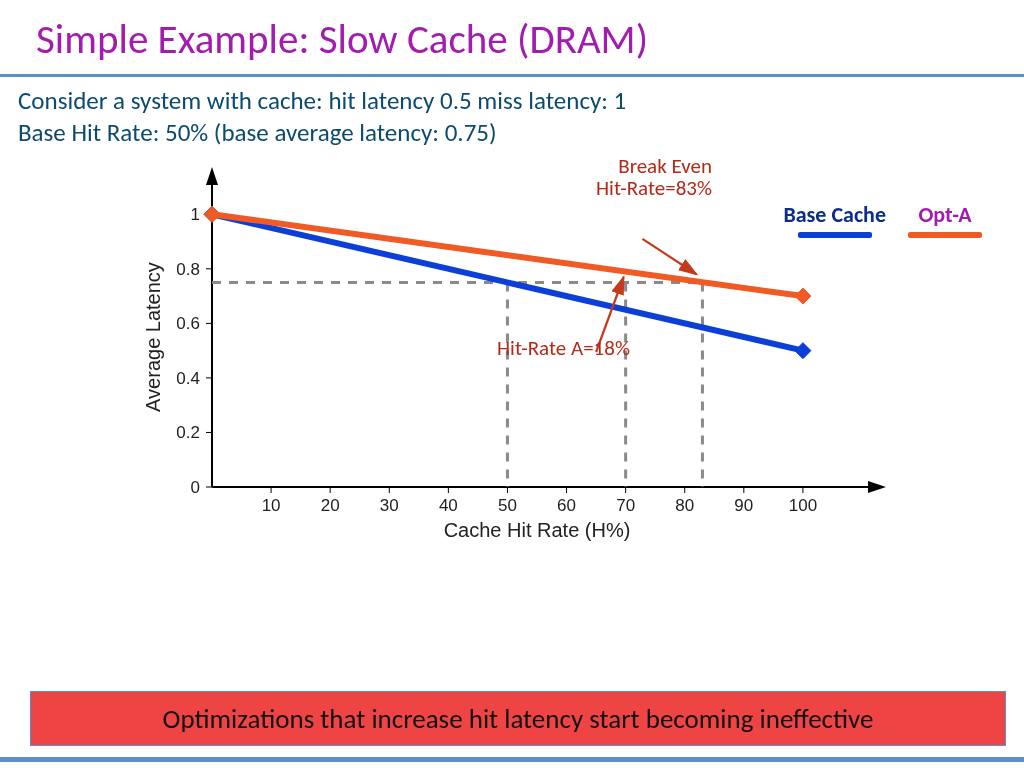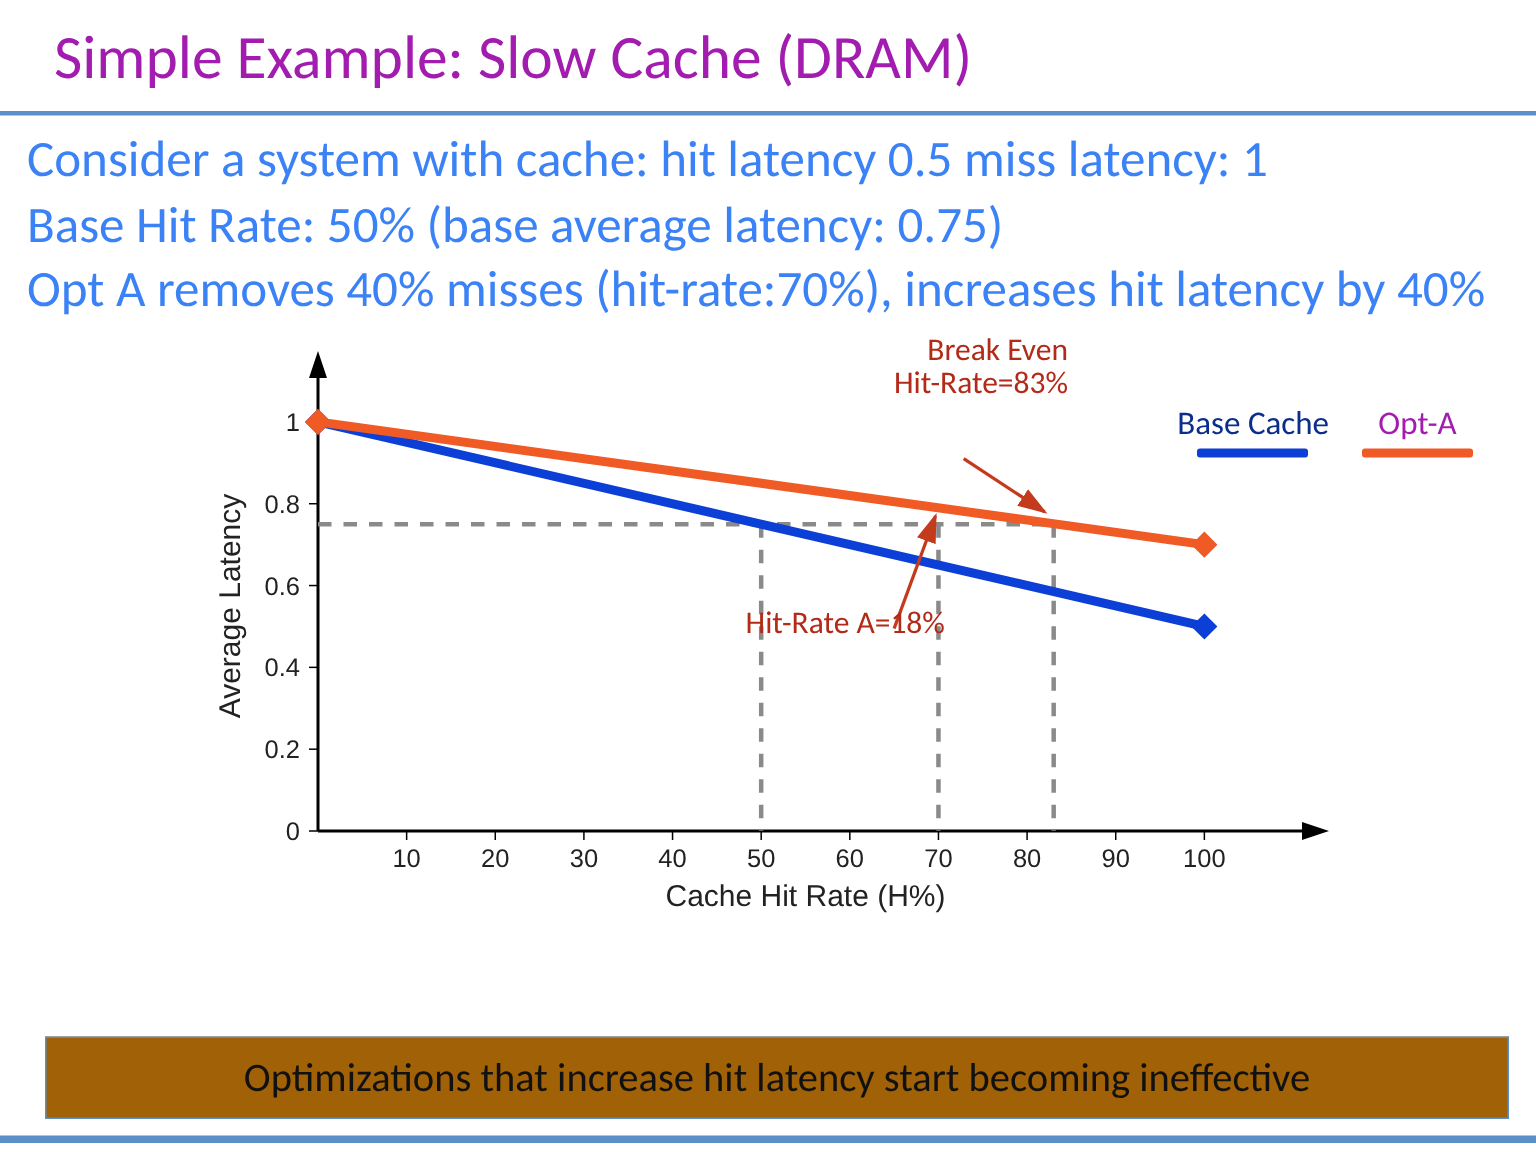--- a/index.html
+++ b/index.html
@@ -16,61 +16,61 @@
     font-weight: 400;
     color: #a21caf;
     padding: 14px 0 10px 36px;
   }
   .title-rule {
     height: 3px;
     background: #5b8fc7;
     margin: 0;
   }
   .body-text {
-    font-size: 34px;
-    color: #3b82f6;
+    font-size: 25px;
+    color: #0c4a6e;
     padding: 8px 24px 0 18px;
     line-height: 1.28;
   }
   .chart-wrap {
     position: relative;
     margin: 18px auto 0 auto;
     width: 760px;
     height: 380px;
   }
   .legend {
     position: absolute;
     top: 34px;
     right: -90px;
     display: flex;
     gap: 22px;
     align-items: center;
   }
   .legend-item { display: flex; flex-direction: column; align-items: center; gap: 4px; }
-  .legend-label { font-size: 22px; font-weight: 400; }
+  .legend-label { font-size: 22px; font-weight: 700; }
   .legend-line { width: 74px; height: 6px; border-radius: 2px; }
   .base-color { color: #0b2e8a; }
   .base-bg { background: #0b3fd6; }
   .opta-color { color: #a21caf; }
   .opta-bg { background: #ef5a25; }
   .annot {
     position: absolute;
     font-size: 21px;
     color: #b22a18;
     text-align: right;
     line-height: 1.05;
   }
   .annot.break-even { top: -12px; left: 400px; width: 180px; }
   .annot.hit-a { top: 170px; left: 365px; }
   .footer-box {
     position: absolute;
     left: 18px;
     right: 18px;
     bottom: 22px;
-    background: #a16207;
+    background: #ef4444;
     border: 1.5px solid #5b8fc7;
     padding: 10px 14px;
     text-align: center;
     font-size: 27px;
     color: #111;
     margin-left: 12px;
   }
   .bottom-rule {
     position: absolute;
     left: 0; right: 0; bottom: 6px;
@@ -81,21 +81,20 @@
 </style>
 </head>
 <body>
 
 <div class="title">Simple Example: Slow Cache (DRAM)</div>
 <div class="title-rule"></div>
 
 <div class="body-text">
   <div>Consider a system with cache:  hit latency 0.5  miss latency: 1</div>
   <div>Base Hit Rate: 50% (base average latency: 0.75)</div>
-  <div>Opt A removes 40% misses (hit-rate:70%), increases hit latency by 40%</div>
 </div>
 
 <div class="chart-wrap">
 
   <div class="annot break-even">
     <div>Break Even</div>
     <div>Hit-Rate=83%</div>
   </div>
   <div class="annot hit-a">Hit-Rate A=18%</div>
 

